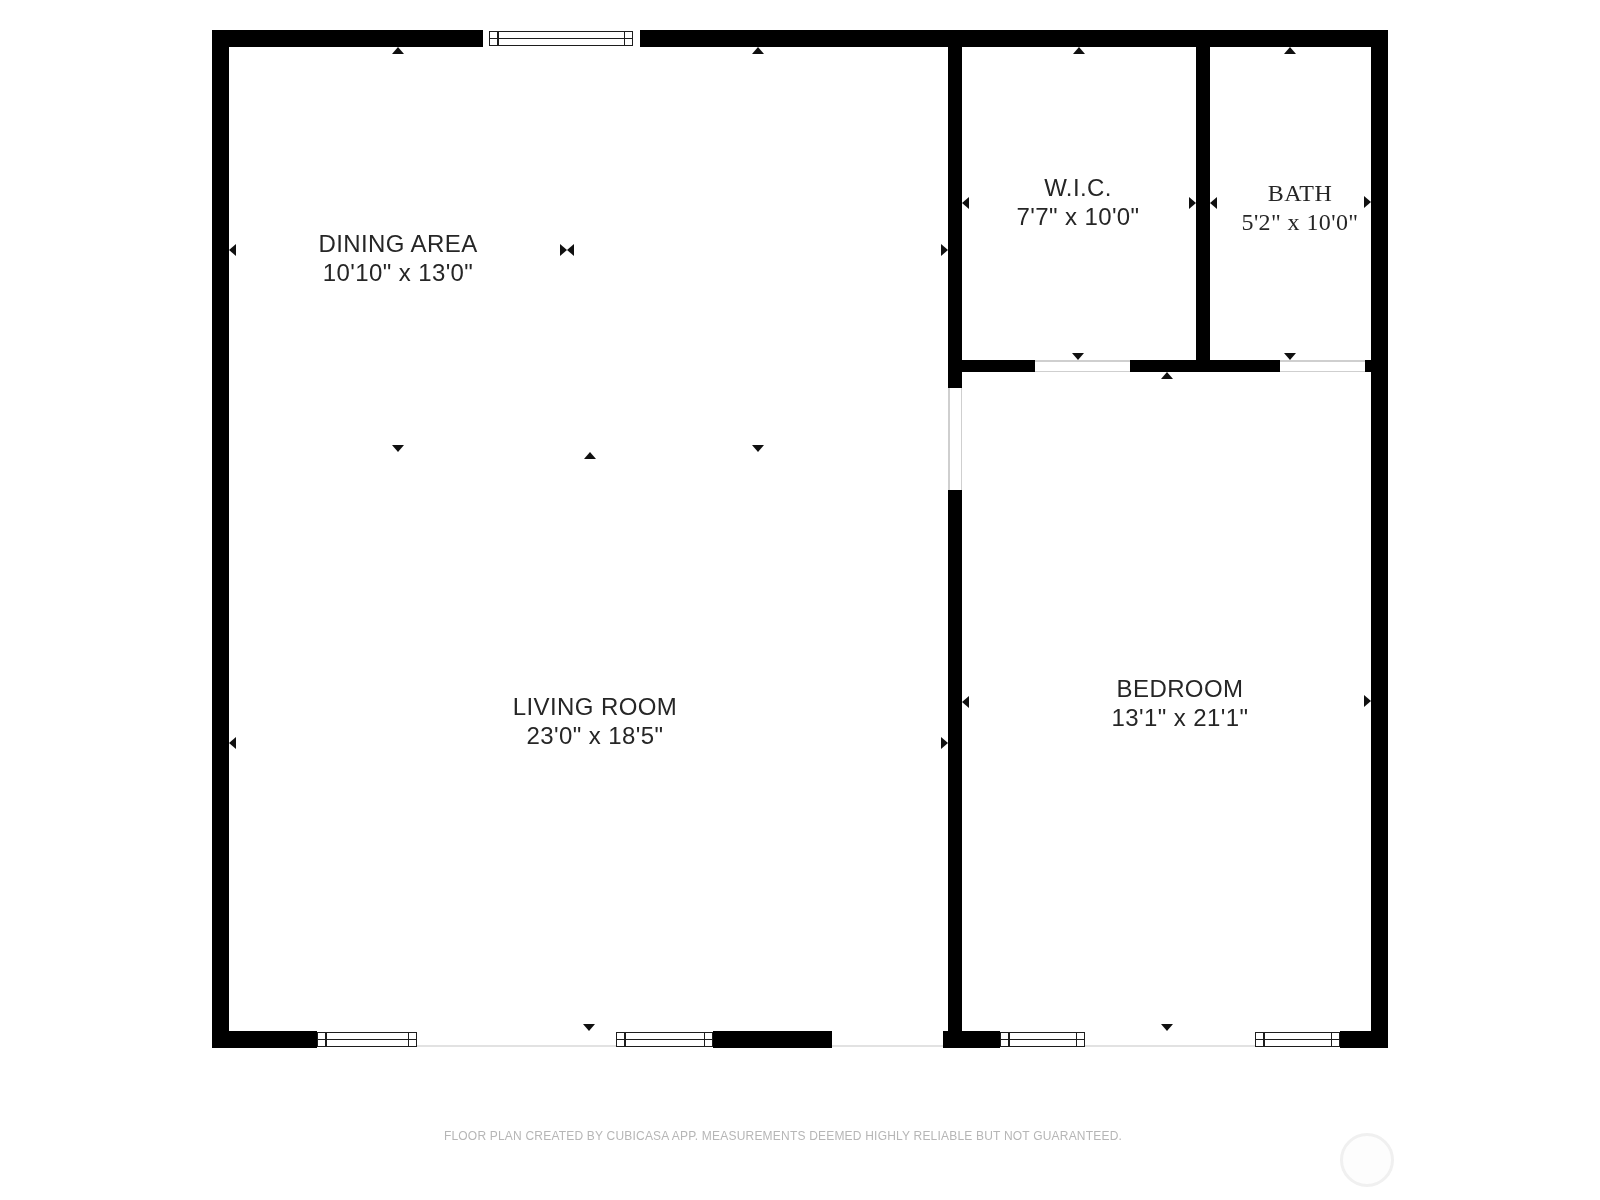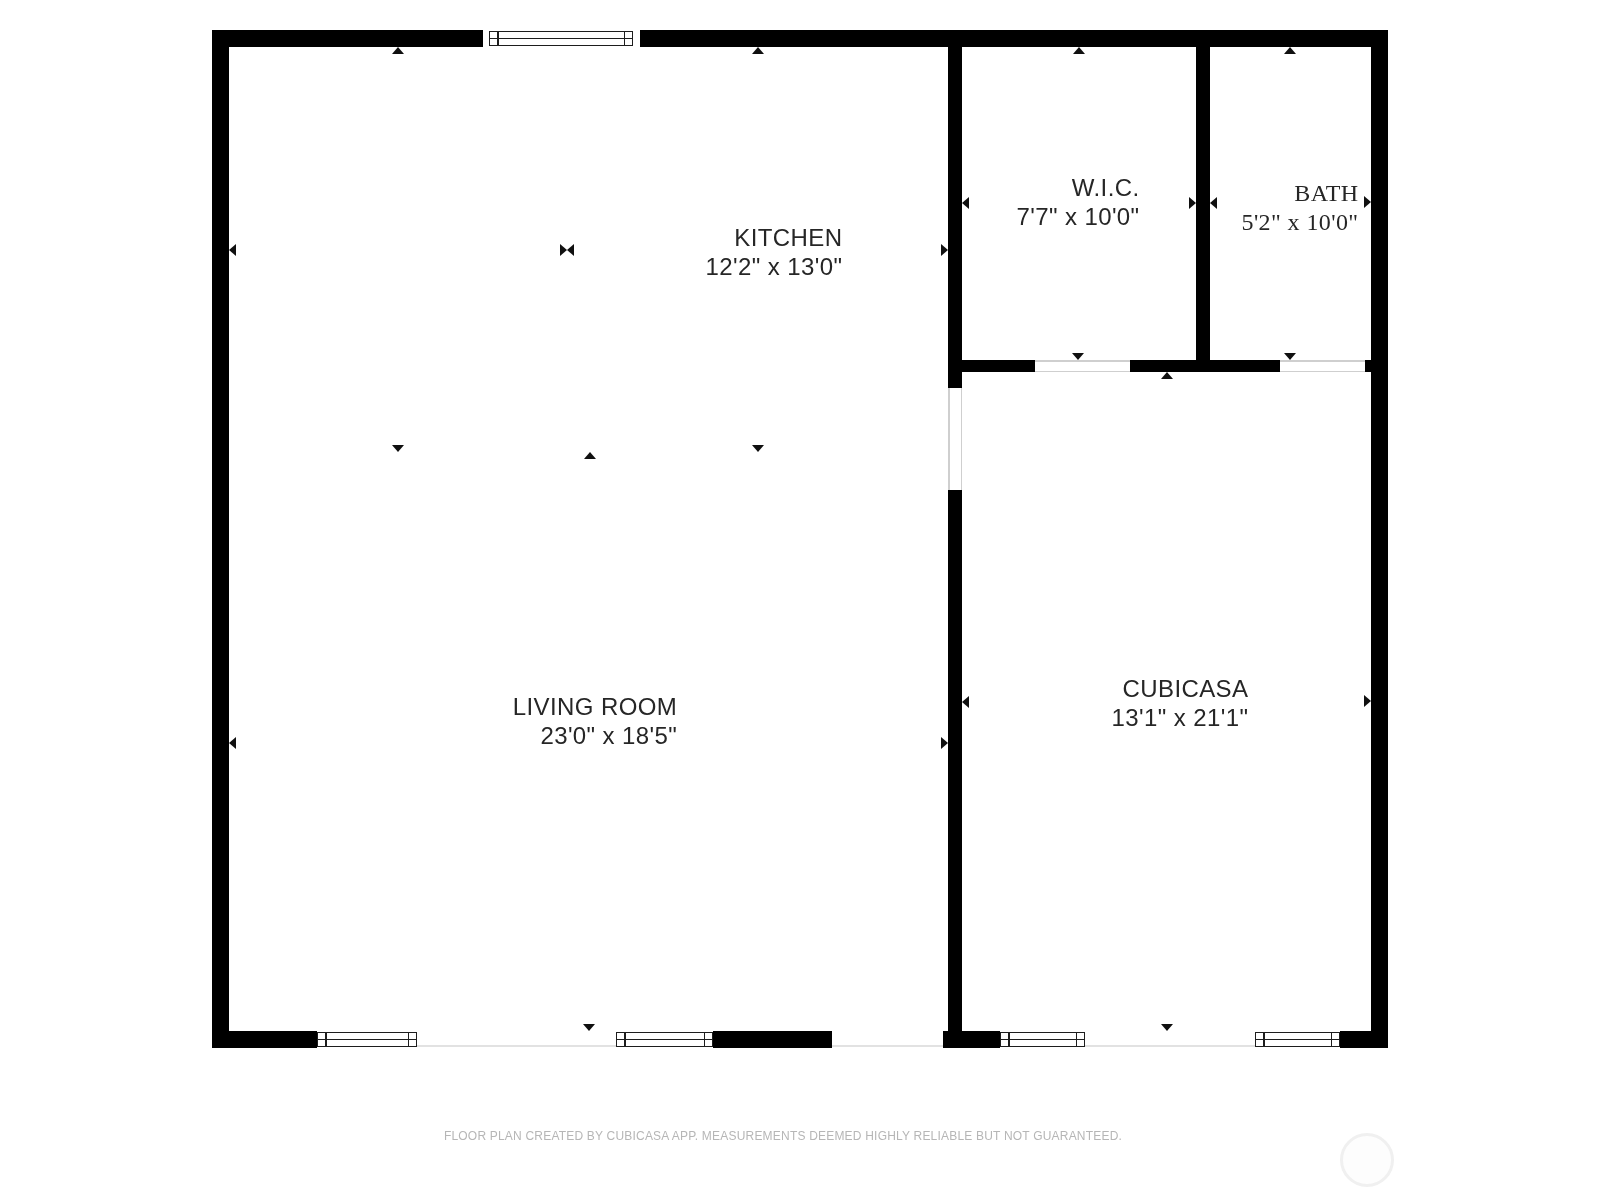--- a/index.html
+++ b/index.html
@@ -11,21 +11,21 @@
   .window .mid{position:absolute;left:0;right:0;top:50%;margin-top:-0.75px;height:1.5px;background:#1d1d1d;}
   .window .sl{position:absolute;top:0;bottom:0;left:7px;width:1.5px;background:#1d1d1d;}
   .window .sr{position:absolute;top:0;bottom:0;right:7px;width:1.5px;background:#1d1d1d;}
   .oline{position:absolute;background:#e2e2e2;}
   .dline{position:absolute;background:#cfcfcf;}
   .arr{position:absolute;width:0;height:0;}
   .arr.u{border-left:6px solid transparent;border-right:6px solid transparent;border-bottom:7px solid #101010;}
   .arr.d{border-left:6px solid transparent;border-right:6px solid transparent;border-top:7px solid #101010;}
   .arr.l{border-top:6px solid transparent;border-bottom:6px solid transparent;border-right:7px solid #101010;}
   .arr.r{border-top:6px solid transparent;border-bottom:6px solid transparent;border-left:7px solid #101010;}
-  .room-label{position:absolute;transform:translate(-50%,-50%);text-align:right;
+  .room-label{position:absolute;transform:translate(-50%,-50%);text-align:center;
               font-size:24px;line-height:29px;color:#262626;letter-spacing:0.4px;white-space:nowrap;}
   .footer{position:absolute;left:783px;top:1136px;transform:translate(-50%,-50%);
           font-size:12px;color:#b6b6b6;letter-spacing:0.2px;white-space:nowrap;}
   .logo{position:absolute;left:1340px;top:1133px;width:54px;height:54px;border-radius:50%;
         border:3px solid #f0f0f0;background:#fdfdfd;box-sizing:border-box;}
 </style>
 </head>
 <body>
 
 <div class="plan">
@@ -105,38 +105,38 @@
 
   <div class="arr r" style="left:941px;top:244px;"></div>
   <div class="arr r" style="left:941px;top:737px;"></div>
   <div class="arr r" style="left:1189px;top:197px;"></div>
   <div class="arr r" style="left:1364px;top:196px;"></div>
   <div class="arr r" style="left:1364px;top:695px;"></div>
 
   <div class="arr r" style="left:560px;top:244px;"></div>
   <div class="arr l" style="left:567px;top:244px;"></div>
 
-  <div class="room-label" style="left:774px;top:252px;">
-    <div>KITCHEN</div>
-    <div>12'2" x 13'0"</div>
+  <div class="room-label" style="left:398px;top:258px;">
+    <div>DINING AREA</div>
+    <div>10'10" x 13'0"</div>
   </div>
   <div class="room-label" style="left:1078px;top:202px;">
     <div>W.I.C.</div>
     <div>7'7" x 10'0"</div>
   </div>
   <div class="room-label" style="left:1300px;top:208px;font-family:Liberation Serif, serif;">
     <div>BATH</div>
     <div>5'2" x 10'0"</div>
   </div>
   <div class="room-label" style="left:595px;top:721px;">
     <div>LIVING ROOM</div>
     <div>23'0" x 18'5"</div>
   </div>
   <div class="room-label" style="left:1180px;top:703px;">
-    <div>CUBICASA</div>
+    <div>BEDROOM</div>
     <div>13'1" x 21'1"</div>
   </div>
 
 </div>
 
 <div class="footer">FLOOR PLAN CREATED BY CUBICASA APP. MEASUREMENTS DEEMED HIGHLY RELIABLE BUT NOT GUARANTEED.</div>
 
 <div class="logo"></div>
 
 </body></html>

